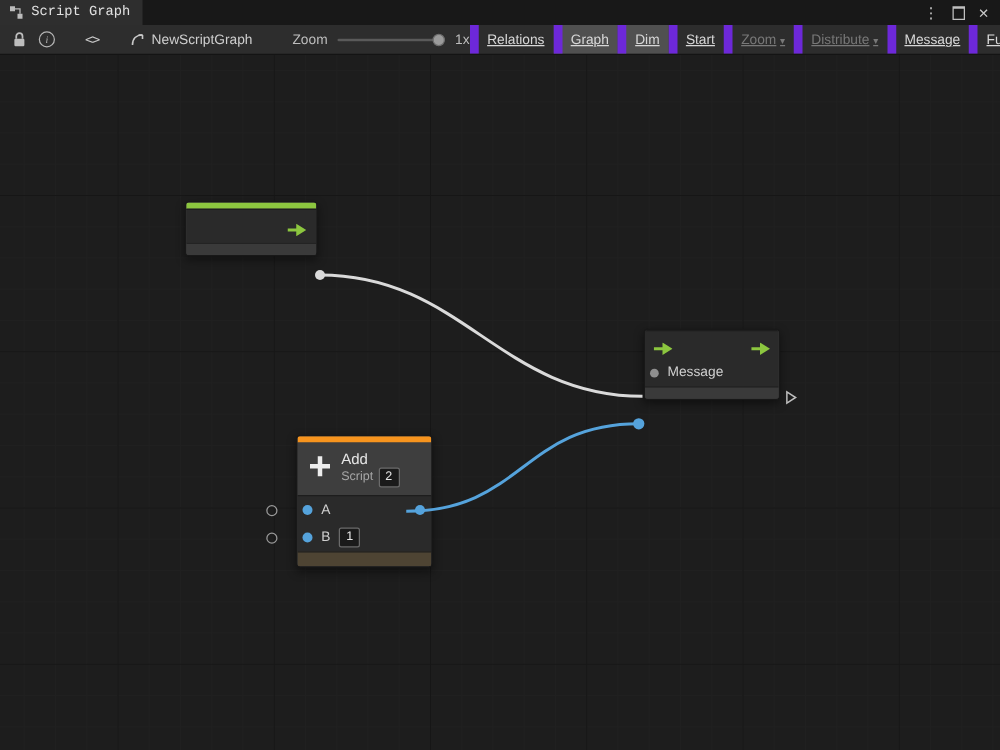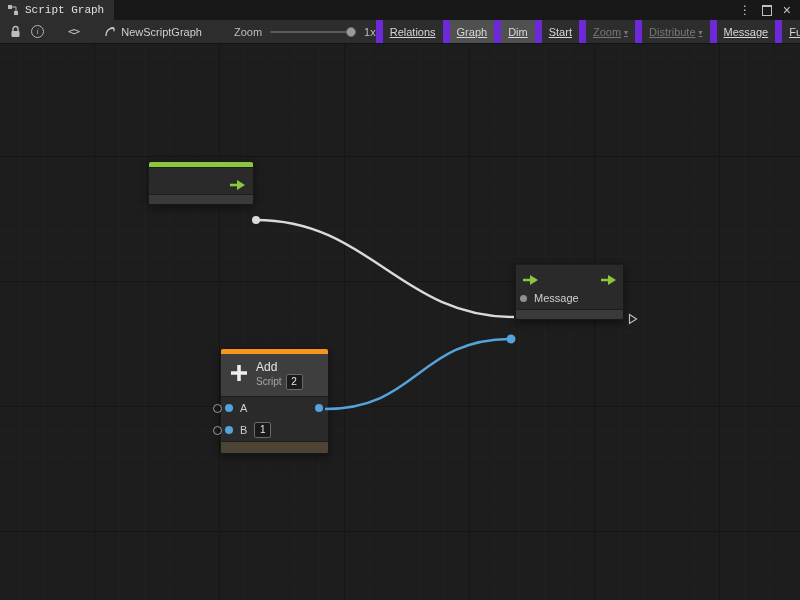--- a/index.html
+++ b/index.html
@@ -186,21 +186,21 @@
           </span>
         </div>
         <div class="port-row">
           <span class="dot dot-gray"></span>
           <span class="port-label">Message</span>
         </div>
       </div>
       <div class="node-footer"></div>
     </div>
 
-    <div class="node" style="left:220px;top:304px;width:107px;">
+    <div class="node" style="left:237px;top:304px;width:107px;">
       <div class="node-accent" style="background:var(--accent_orange,#f7941e);"></div>
       <div class="node-header" style="padding:6px 8px;">
         <span>
           <svg width="20" height="20" viewBox="0 0 20 20">
             <path d="M10 2v16M2 10h16" stroke="#ededed" stroke-width="3.6"></path>
           </svg>
         </span>
         <span class="node-titles">
           <span class="node-title">Add</span>
           <span style="display:flex;align-items:center;gap:4px;">

